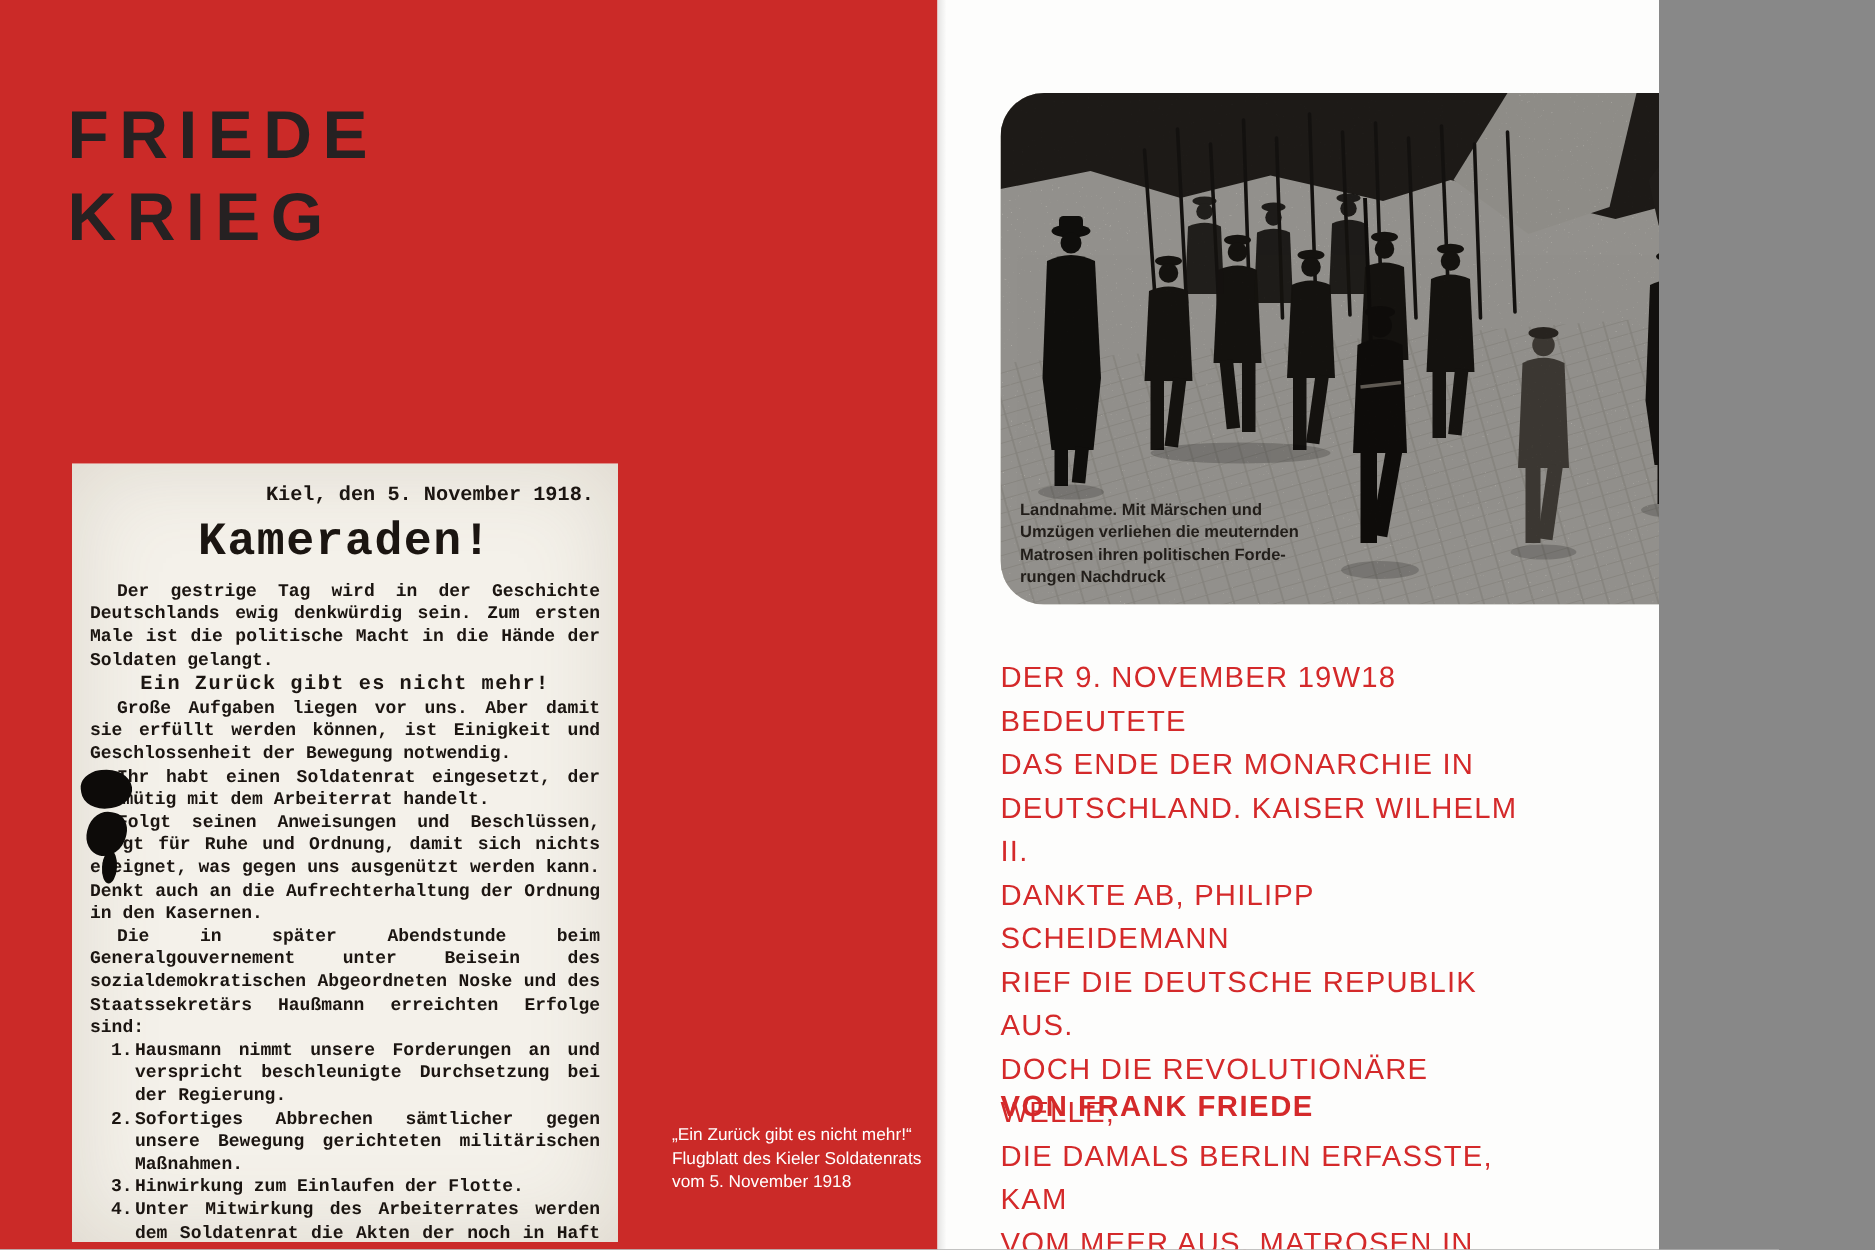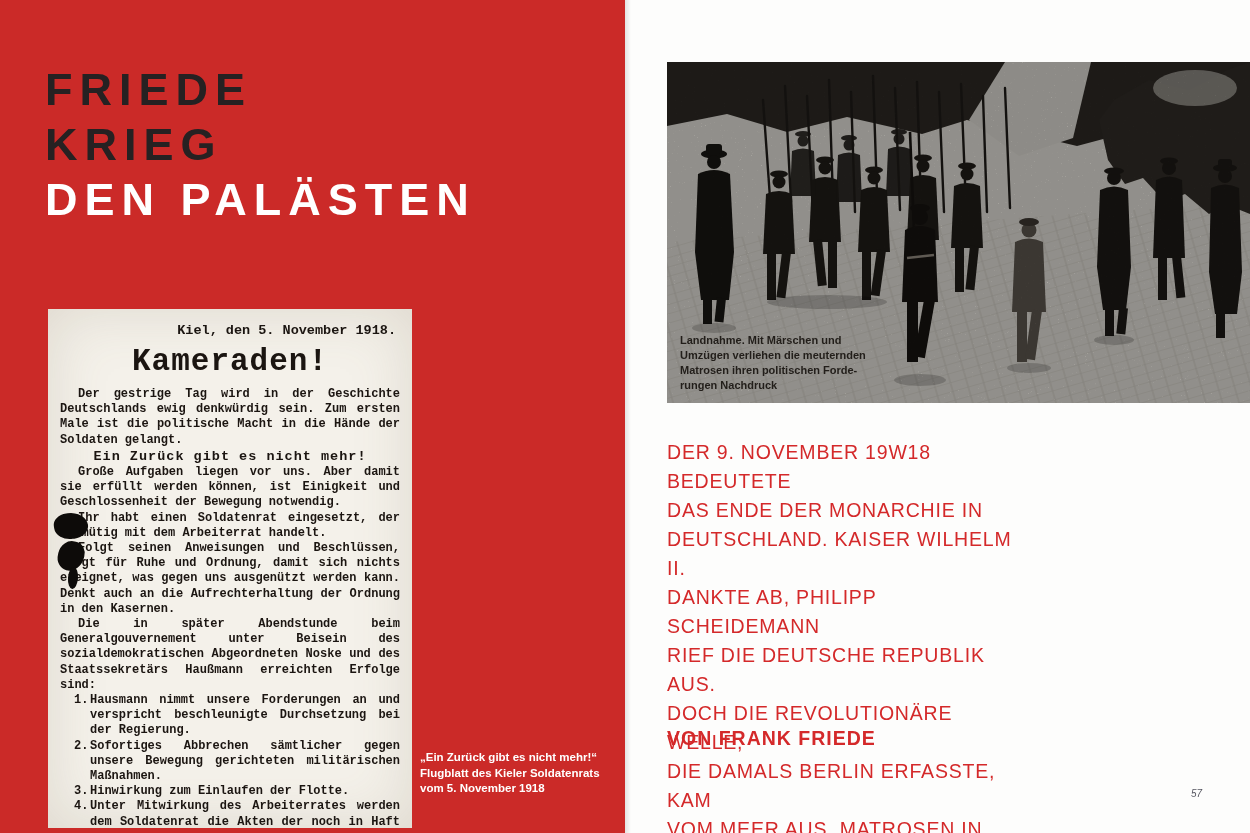--- a/index.html
+++ b/index.html
@@ -1,16 +1,16 @@
 <!DOCTYPE html>
 <html><head>
 <meta charset="utf-8">
 <style>
   html,body{margin:0;padding:0;background:#888;}
-  .spread{position:relative;width:1250px;height:833px;background:#fdfdfc;overflow:hidden;
+  .spread{position:relative;width:1106px;height:833px;background:#fdfdfc;overflow:hidden;
           font-family:"Liberation Sans",sans-serif;}
   
   .page-left{position:absolute;left:0;top:0;width:625px;height:833px;background:#cb2a28;}
   .headline{position:absolute;left:45px;top:62px;font-weight:bold;font-size:45px;
             line-height:55px;letter-spacing:7px;margin:0;}
   .headline .hl-dark{color:#262122;}
   .headline .hl-light{color:#ffffff;}
   .headline span{display:block;}
   
   .leaflet{position:absolute;left:48px;top:309px;width:364px;height:519px;background:#f4f1ea;
@@ -24,48 +24,47 @@
   .lf-slogan{margin:1px 0;text-align:center;font-size:13.5px;letter-spacing:1px;}
   .lf-item{margin:0;padding-left:30px;position:relative;}
   .lf-num{position:absolute;left:14px;}
   
   .blot1{position:absolute;left:6px;top:204px;width:34px;height:26px;background:#0d0b09;
          border-radius:45% 60% 50% 55%;transform:rotate(-8deg);}
   .blot2{position:absolute;left:10px;top:232px;width:26px;height:30px;background:#0d0b09;
          border-radius:55% 45% 60% 50%;transform:rotate(14deg);}
   .blot3{position:absolute;left:20px;top:258px;width:10px;height:22px;background:#0d0b09;
          border-radius:50%;transform:rotate(4deg);}
-  .leaflet-caption{position:absolute;left:420px;top:750px;width:185px;color:#ffffff;
-                   font-size:11.5px;font-weight:bold;line-height:15.5px;white-space:pre-line;}
+  .leaflet-caption{position:absolute;left:448px;top:750px;width:185px;color:#ffffff;
+                   font-size:11.5px;font-weight:normal;line-height:15.5px;white-space:pre-line;}
   
   .page-right{position:absolute;left:625px;top:0;width:625px;height:833px;background:#fdfdfc;}
   .page-right::before{content:"";position:absolute;left:0;top:0;width:6px;height:100%;
                       background:linear-gradient(90deg,rgba(0,0,0,.10),rgba(0,0,0,0));}
   .photo{position:absolute;left:42px;top:62px;width:583px;height:341px;margin:0;
-         background:#d8d5ce;overflow:hidden;}
+         background:#d8d5ce;overflow:hidden;border-radius:29px;}
   .photo svg{display:block;}
   .photo-caption{position:absolute;left:13px;top:271px;width:200px;color:#221e1a;
                  font-size:11px;font-weight:bold;line-height:15px;white-space:pre-line;}
   .intro{position:absolute;left:42px;top:438px;width:350px;margin:0;color:#d4292a;
          font-size:19.5px;line-height:29px;letter-spacing:.8px;white-space:pre-line;}
   .byline{position:absolute;left:42px;top:727px;margin:0;color:#d4292a;font-size:19.5px;
           font-weight:bold;letter-spacing:1px;}
   .page-number{position:absolute;left:566px;top:788px;color:#55555f;font-size:10px;
                font-style:italic;}
 </style>
 </head>
 <body>
 
 <div class="spread">
 
   <section class="page-left">
     <h1 class="headline">
       <span class="hl-dark">FRIEDE</span>
       <span class="hl-dark">KRIEG</span>
-      <span class="hl-light">DEN PALÄSTEN</span>
     </h1>
 
     <div class="leaflet">
       <p class="lf-date">Kiel, den 5. November 1918.</p>
       <h2 class="lf-title">Kameraden!</h2>
       <div class="lf-body">
         <p class="lf-p">Der gestrige Tag wird in der Geschichte Deutschlands ewig denkwürdig sein. Zum ersten Male ist die politische Macht in die Hände der Soldaten gelangt.</p>
         <p class="lf-slogan">Ein Zurück gibt es nicht mehr!</p>
         <p class="lf-p">Große Aufgaben liegen vor uns. Aber damit sie erfüllt werden können, ist Einigkeit und Geschlossenheit der Bewegung notwendig.</p>
         <p class="lf-p">Ihr habt einen Soldatenrat eingesetzt, der einmütig mit dem Arbeiterrat handelt.</p>

